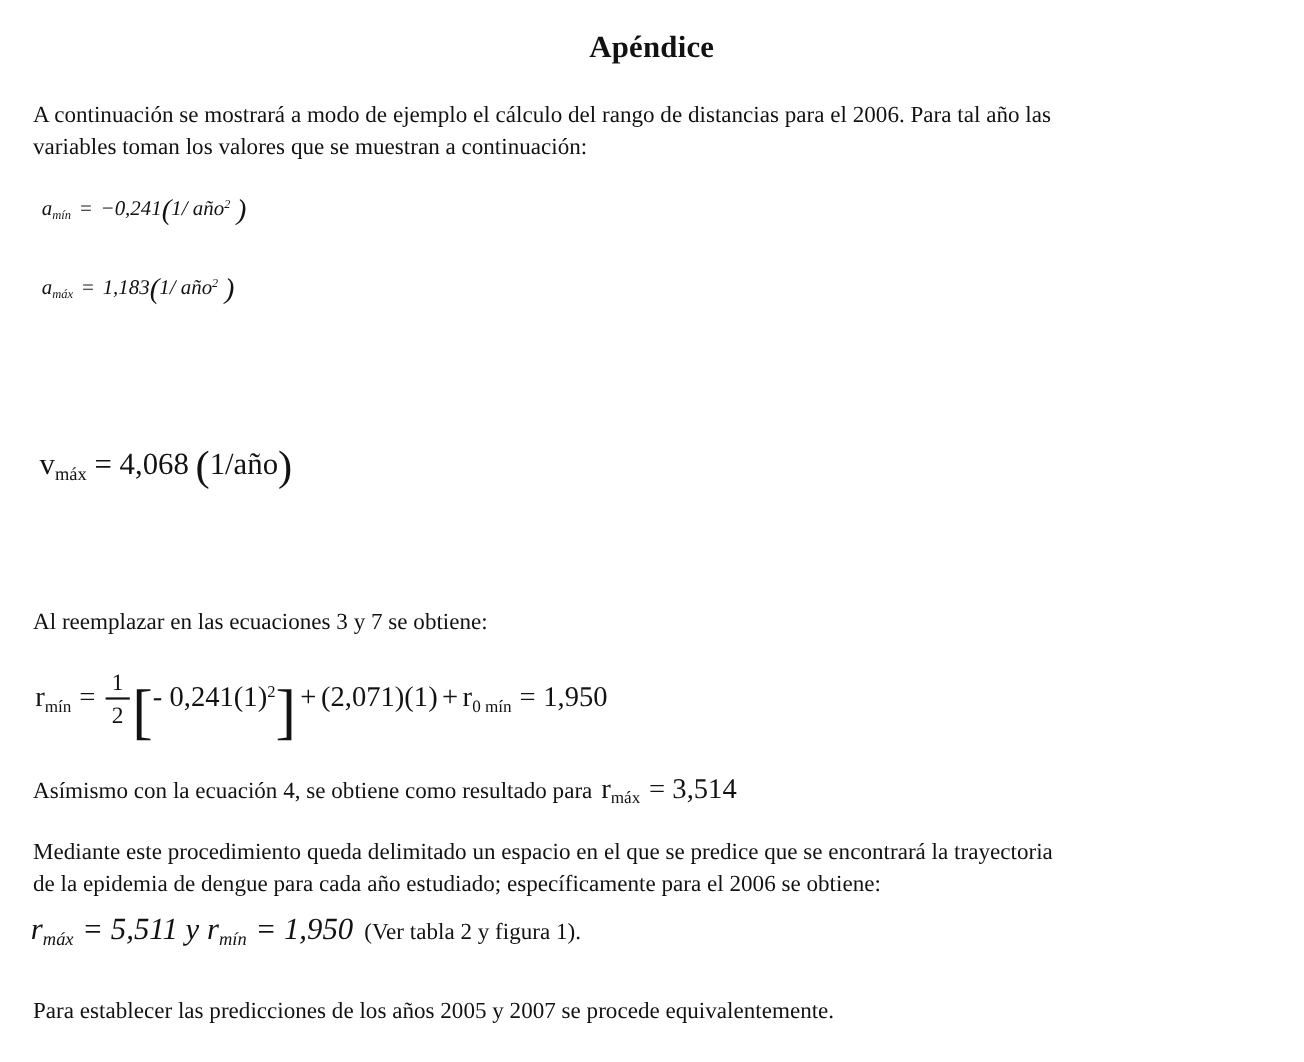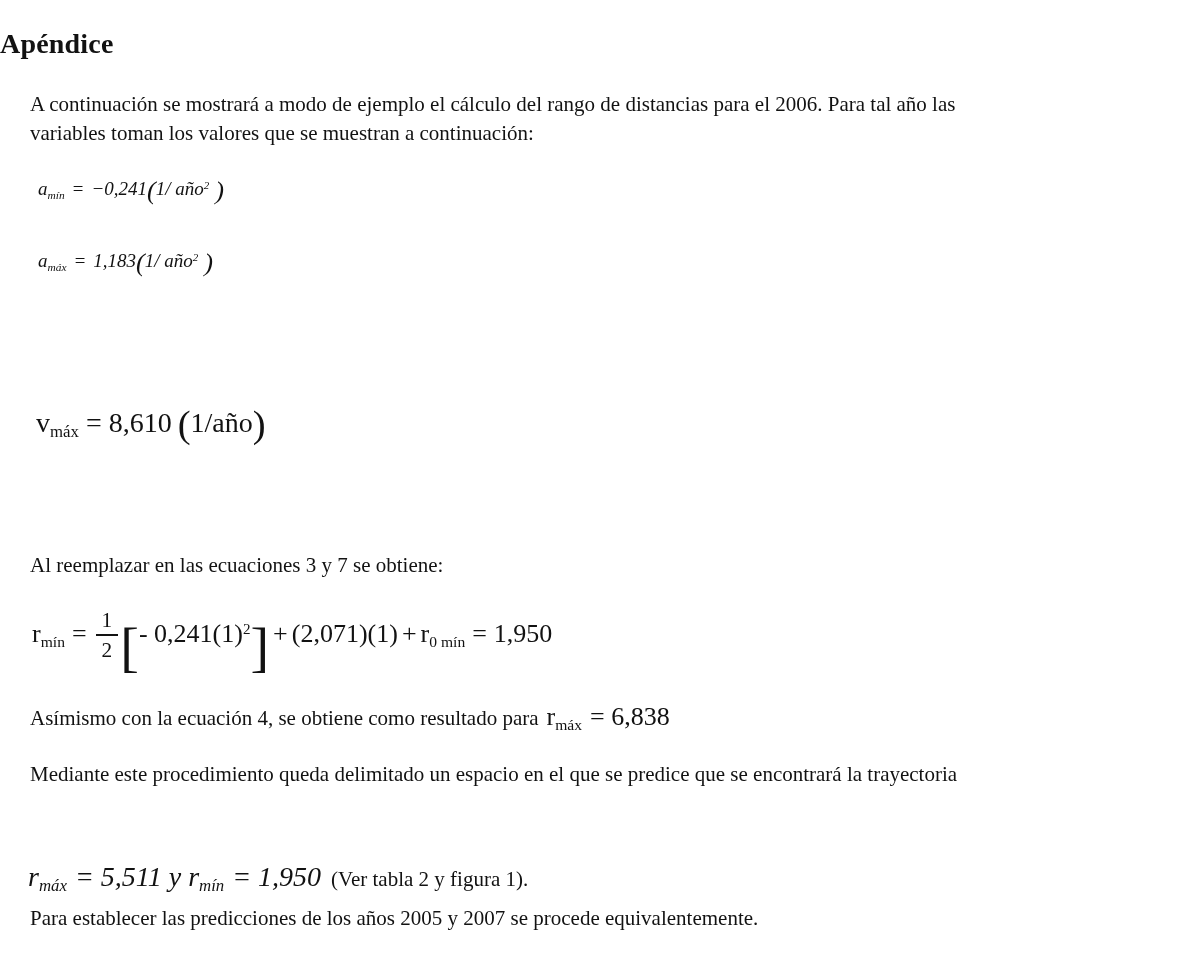--- a/index.html
+++ b/index.html
@@ -8,21 +8,21 @@
     position:relative;
     width:1185px; height:965px;
     background:#ffffff;
     color:#121212;
     font-family:"Liberation Serif", serif;
     overflow:hidden;
   }
   .abs { position:absolute; }
   .title {
     left:0; right:0; top:28px;
-    text-align:left;
+    text-align:center;
     font-size:28px;
     font-weight:bold;
     letter-spacing:0.2px;
   }
   .text {
     font-size:21px;
     line-height:29px;
     white-space:nowrap;
   }
   
@@ -65,37 +65,38 @@
   <div class="abs formula f-am f-italic" style="left:38px; top:176px;">
     <span>a</span><span class="sb">mín</span><span class="eq">=</span><span>−0,241</span><span class="paren">(</span><span>1/ año</span><span class="sup">2</span><span class="paren gap-l">)</span>
   </div>
 
   <div class="abs formula f-am f-italic" style="left:38px; top:248px;">
     <span>a</span><span class="sb">máx</span><span class="eq">=</span><span>1,183</span><span class="paren">(</span><span>1/ año</span><span class="sup">2</span><span class="paren gap-l">)</span>
   </div>
 
 
   <div class="abs formula" style="left:36px; top:402px;">
-    <span>v</span><span class="sb">máx</span><span class="eq">=</span><span>8,610</span><span class="paren gap-l">(</span><span>1/año</span><span class="paren">)</span>
+    <span>v</span><span class="sb">máx</span><span class="eq">=</span><span>4,068</span><span class="paren gap-l">(</span><span>1/año</span><span class="paren">)</span>
   </div>
 
 
   <div class="abs text" style="left:30px; top:551px;">Al reemplazar en las ecuaciones 3 y 7 se obtiene:</div>
 
   <div class="abs formula" style="left:32px; top:609px; font-size:26px;">
     <span>r</span><span class="sb">mín</span><span class="eq">=</span><span class="frac"><span class="num">1</span><span class="den">2</span></span><span class="bracket">[</span><span>-</span>&nbsp;<span>0,241(1)</span><span class="sup">2</span><span class="bracket">]</span><span class="plus">+</span><span>(2,071)(1)</span><span class="plus">+</span><span>r</span><span class="sb">0 mín</span><span class="eq">=</span><span>1,950</span>
   </div>
 
   <div class="abs text" style="left:30px; top:702px;">
-    <span>Asímismo con la ecuación 4, se obtiene como resultado para</span><span class="inline-f"><span>r</span><span class="sb">máx</span><span class="val-gap">= 6,838</span></span>
+    <span>Asímismo con la ecuación 4, se obtiene como resultado para</span><span class="inline-f"><span>r</span><span class="sb">máx</span><span class="val-gap">= 3,514</span></span>
   </div>
 
   <div class="abs text" style="left:30px; top:760px;">
     <div>Mediante este procedimiento queda delimitado un espacio en el que se predice que se encontrará la trayectoria</div>
+    <div>de la epidemia de dengue para cada año estudiado; específicamente para el 2006 se obtiene:</div>
   </div>
 
-  <div class="abs formula f-italic" style="left:28px; top:861px;">
+  <div class="abs formula f-italic" style="left:28px; top:830px;">
     <span>r</span><span class="sb">máx</span><span class="val-gap">= 5,511 y</span>&nbsp;<span>r</span><span class="sb">mín</span><span class="val-gap">= 1,950</span><span class="tail-text">(Ver tabla 2 y figura 1).</span>
   </div>
 
   <div class="abs text" style="left:30px; top:904px;">Para establecer las predicciones de los años 2005 y 2007 se procede equivalentemente.</div>
 
 </div>
 
 </body></html>

